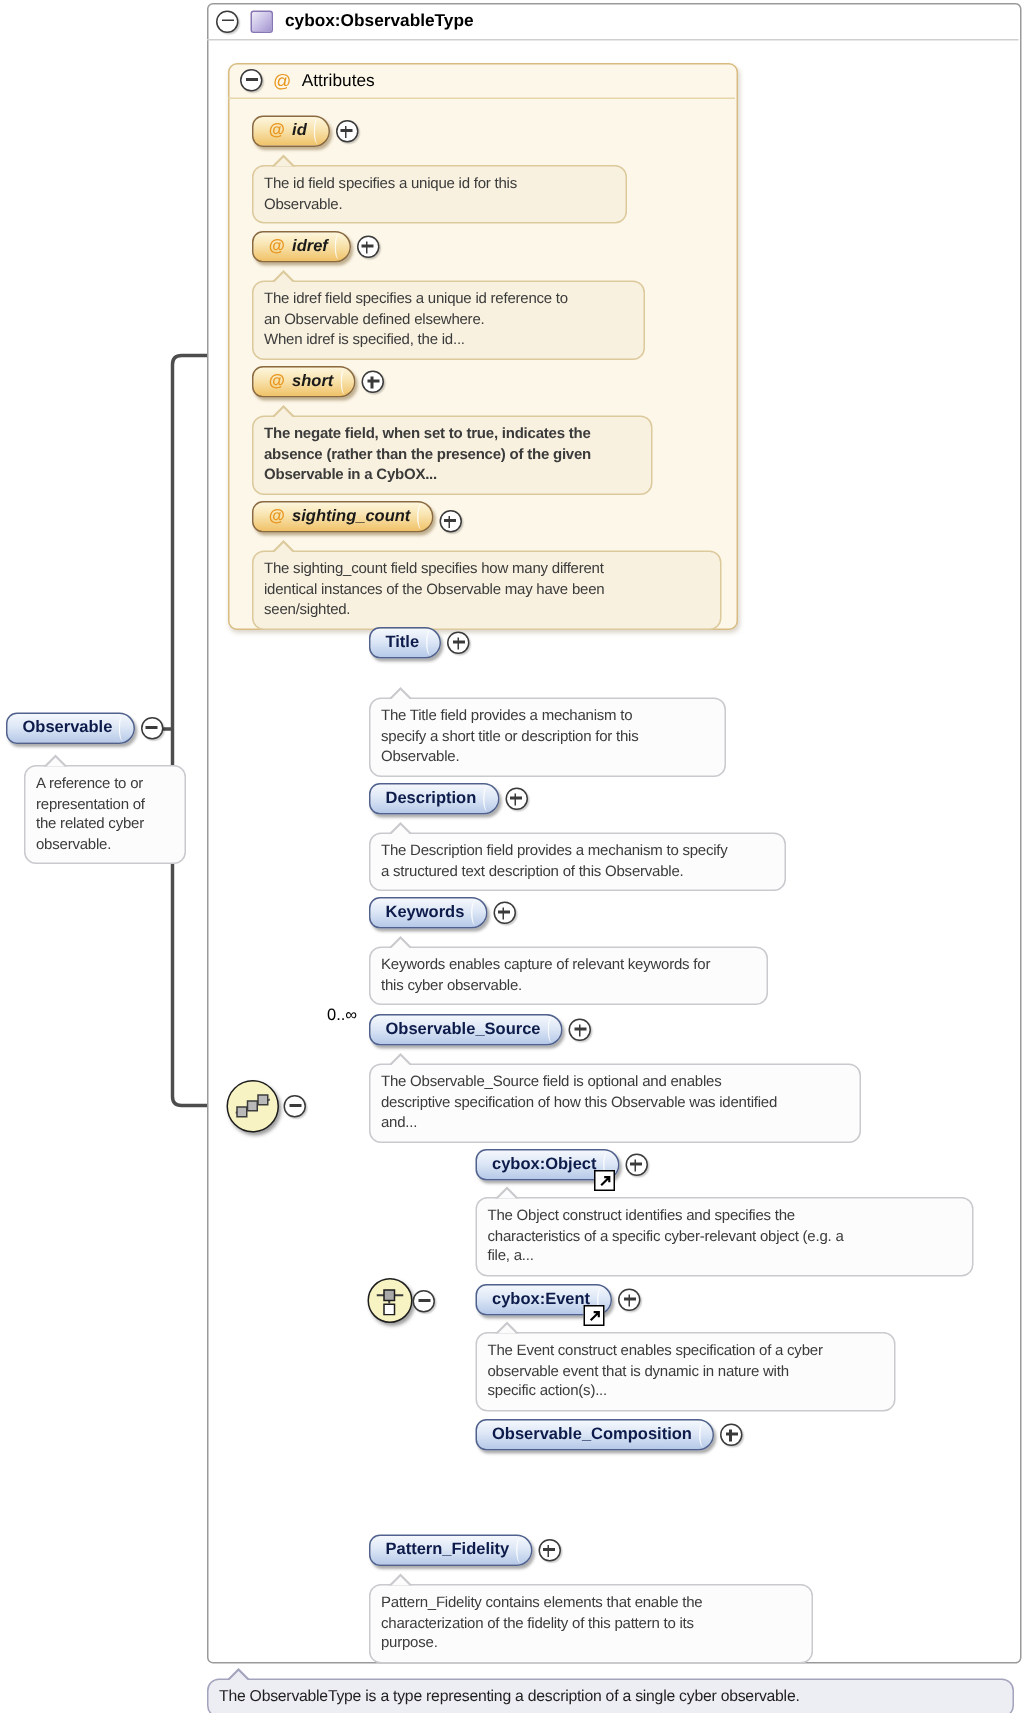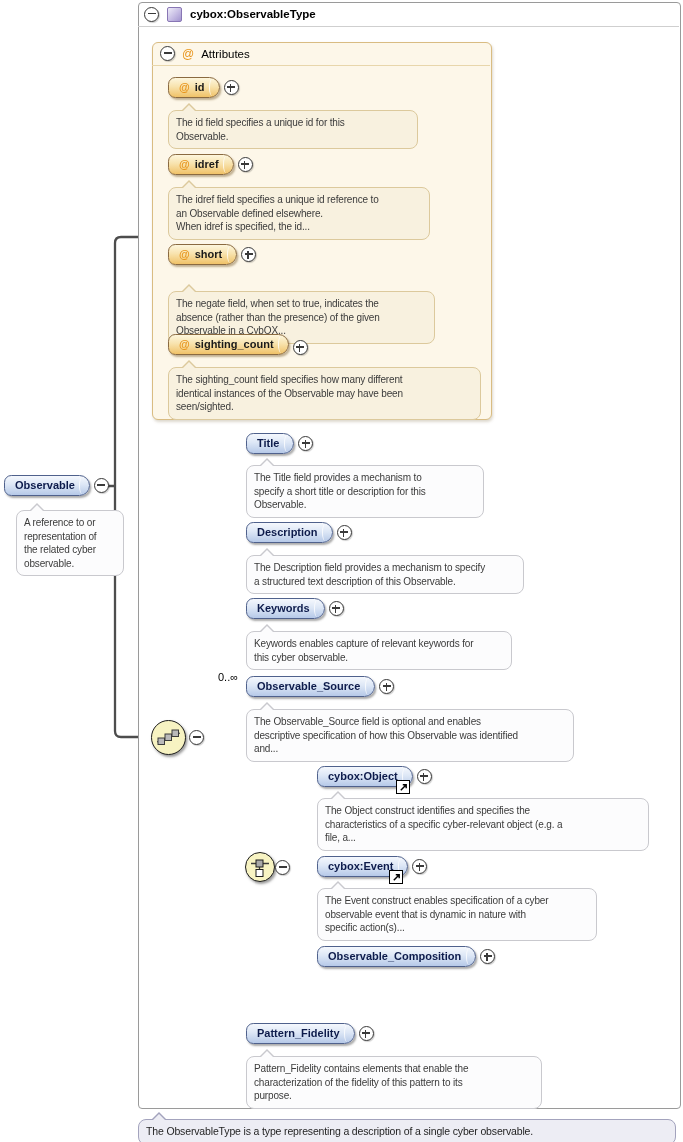--- a/index.html
+++ b/index.html
@@ -34,21 +34,21 @@
   .node{position:absolute;display:flex;align-items:center;gap:4px;}
   .bubble{position:relative;display:inline-block;padding:3px 14px 4px 10px;
           border:1px solid #4f618c;border-radius:9px 13px 13px 9px;
           background:linear-gradient(#f5f8fd 0%,#dde7f6 45%,#b6c9e8 100%);
           box-shadow:1.5px 2px 2px rgba(70,70,70,.45);
           font-size:11px;font-weight:700;color:#0d1b4b;white-space:nowrap;cursor:pointer;}
   .bubble::after{content:"";position:absolute;top:1px;bottom:1px;right:3.5px;width:5px;
           border-left:1.5px solid rgba(255,255,255,.8);border-radius:50%;}
   .bubble.attr{border-color:#8a6a40;color:#1a1a1a;
           background:linear-gradient(#fdf6dd 0%,#f8e3ae 45%,#f0c268 100%);
-          box-shadow:1.5px 2px 2px rgba(120,90,40,.45);}
+          box-shadow:1.5px 2px 2px rgba(120,90,40,.45);font-style:italic;}
   .bubble.attr .at{color:#e8951c;font-weight:700;margin-right:5px;}
 
   .desc{position:absolute;box-sizing:border-box;padding:5px 7px;
         border-radius:8px;font-size:10px;letter-spacing:-0.15px;line-height:13.5px;
         color:#3b3b3b;white-space:pre-line;
         --bg:#fcfcfd;--bd:#c9c9ce;background:var(--bg);border:1px solid var(--bd);}
   .desc::before{content:"";position:absolute;top:-8px;left:12px;width:0;height:0;
         border:8px solid transparent;border-top:0;border-bottom:8px solid var(--bd);}
   .desc::after{content:"";position:absolute;top:-6.5px;left:13.5px;width:0;height:0;
         border:6.5px solid transparent;border-top:0;border-bottom:6.5px solid var(--bg);}
@@ -101,21 +101,21 @@
     <span class="tg plus"></span>
   </div>
   <div class="desc tan" style="left:168px;top:187px;width:262px;">The idref field specifies a unique id reference to
 an Observable defined elsewhere.
 When idref is specified, the id...</div>
 
   <div class="node" style="left:168px;top:244px;">
     <span class="bubble attr"><span class="at">@</span><span>short</span></span>
     <span class="tg plus"></span>
   </div>
-  <div class="desc tan" style="left:168px;top:291px;width:267px;">The negate field, when set to true, indicates the
+  <div class="desc tan" style="left:168px;top:277px;width:267px;font-weight:bold;">The negate field, when set to true, indicates the
 absence (rather than the presence) of the given
 Observable in a CybOX...</div>
 
   <div class="node" style="left:168px;top:334px;align-items:flex-end;">
     <span class="bubble attr"><span class="at">@</span><span>sighting_count</span></span>
     <span class="tg plus"></span>
   </div>
   <div class="desc tan" style="left:168px;top:367px;width:313px;">The sighting_count field specifies how many different
 identical instances of the Observable may have been
 seen/sighted.</div>
@@ -134,21 +134,21 @@
       <path d="M0 13 L23 4" stroke="#555" stroke-width="1.3" fill="none"></path>
       <rect x="1" y="9" width="6.5" height="6.5" fill="#b9b9b9" stroke="#3c3c3c"></rect>
       <rect x="8" y="5" width="6.5" height="6.5" fill="#b9b9b9" stroke="#3c3c3c"></rect>
       <rect x="15" y="1" width="6.5" height="6.5" fill="#b9b9b9" stroke="#3c3c3c"></rect>
     </svg>
   </div>
   <span class="tg" style="position:absolute;left:189px;top:730px;"></span>
 
   <span class="occ" style="left:218px;top:671px;">0..∞</span>
 
-  <div class="node" style="left:246px;top:433px;">
+  <div class="node" style="left:246px;top:418px;">
     <span class="bubble">Title</span>
     <span class="tg plus"></span>
   </div>
   <div class="desc" style="left:246px;top:465px;width:238px;">The Title field provides a mechanism to
 specify a short title or description for this
 Observable.</div>
 
   <div class="node" style="left:246px;top:522px;">
     <span class="bubble">Description</span>
     <span class="tg plus"></span>

